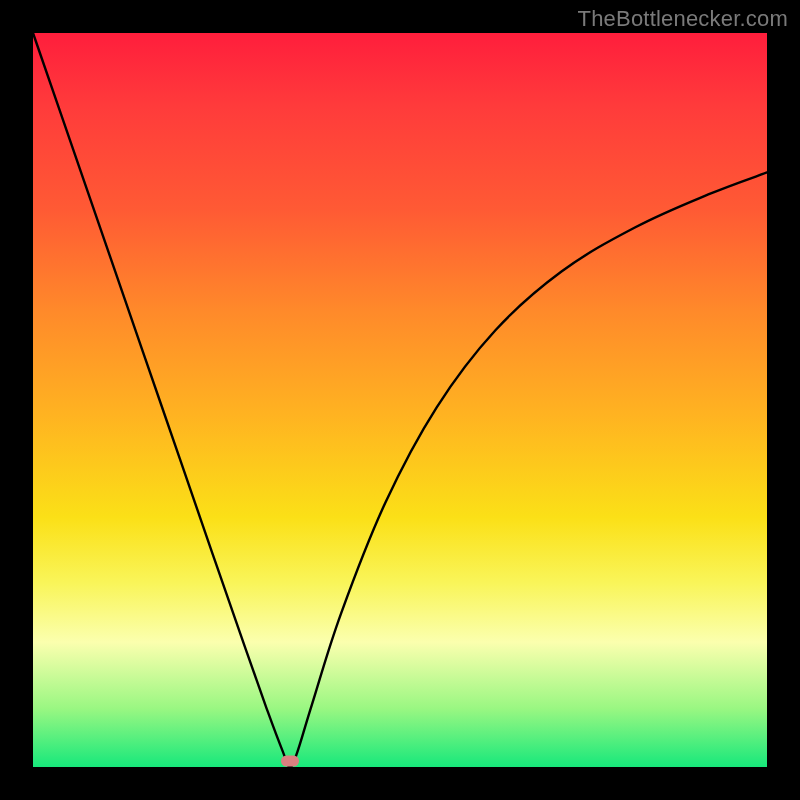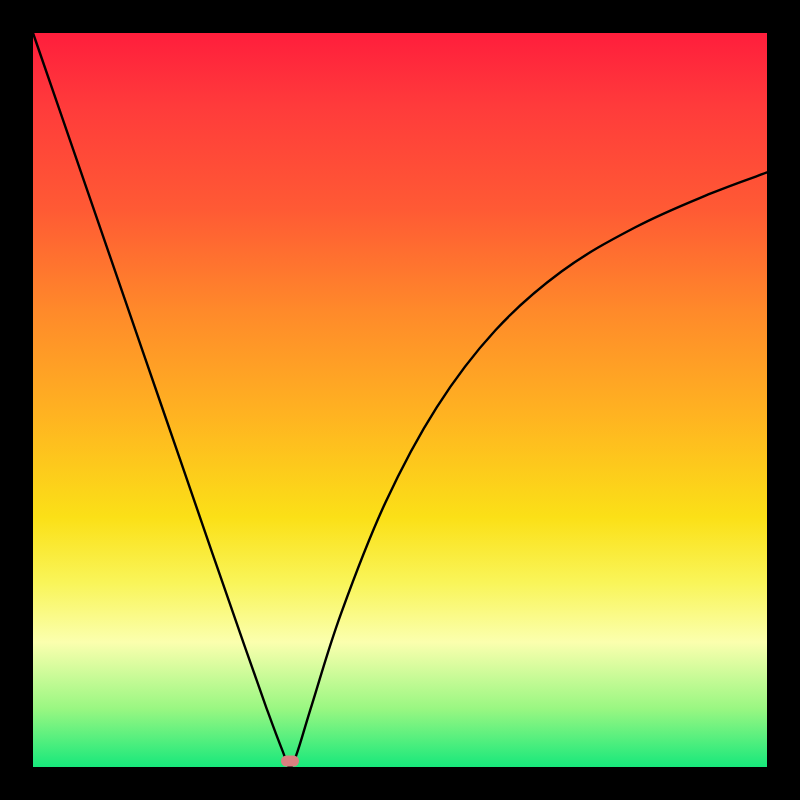--- a/index.html
+++ b/index.html
@@ -60,20 +60,21 @@
     height: 11px;
     border-radius: 6px;
     background: #d98080;
     transform: translate(-50%, -50%);
   }
 </style>
 </head>
 <body>
 
 <div class="frame">
+  <div class="watermark">TheBottlenecker.com</div>
 
   <div class="plot-area">
     <svg class="curve" viewBox="0 0 734 734" preserveAspectRatio="none">
       <path d="M 0.00 0.00 C 6.61 19.16, 23.49 68.12, 36.70 106.43 C 49.91 144.74, 60.19 174.55, 73.40 212.86 C 86.61 251.17, 96.89 280.98, 110.10 319.29 C 123.31 357.60, 133.59 387.41, 146.80 425.72 C 160.01 464.03, 171.61 497.80, 183.50 532.15 C 195.39 566.50, 203.61 590.14, 212.86 616.56 C 222.11 642.98, 228.27 660.72, 234.88 678.95 C 241.49 697.18, 245.60 707.94, 249.56 717.85 C 253.52 727.76, 254.26 733.74, 256.90 734.00 C 259.54 734.26, 260.28 730.55, 264.24 719.32 C 268.20 708.09, 270.99 696.71, 278.92 671.61 C 286.85 646.51, 295.07 616.19, 308.28 579.86 C 321.49 543.53, 335.14 506.75, 352.32 469.76 C 369.50 432.77, 383.88 405.39, 403.70 374.34 C 423.52 343.29, 439.96 321.71, 462.42 297.27 C 484.88 272.83, 503.38 257.05, 528.48 238.55 C 553.58 220.05, 575.46 208.38, 601.88 194.51 C 628.30 180.64, 651.50 171.39, 675.28 161.48 C 699.06 151.57, 723.43 143.42, 734.00 139.46" fill="none" stroke="#000" stroke-width="2.4" stroke-linecap="round" stroke-linejoin="round"></path>
     </svg>
     <div class="marker" style="left: 256.9px; top: 728.128px; background: rgb(217, 128, 128);"></div>
   </div>
 </div>
 
 </body></html>

